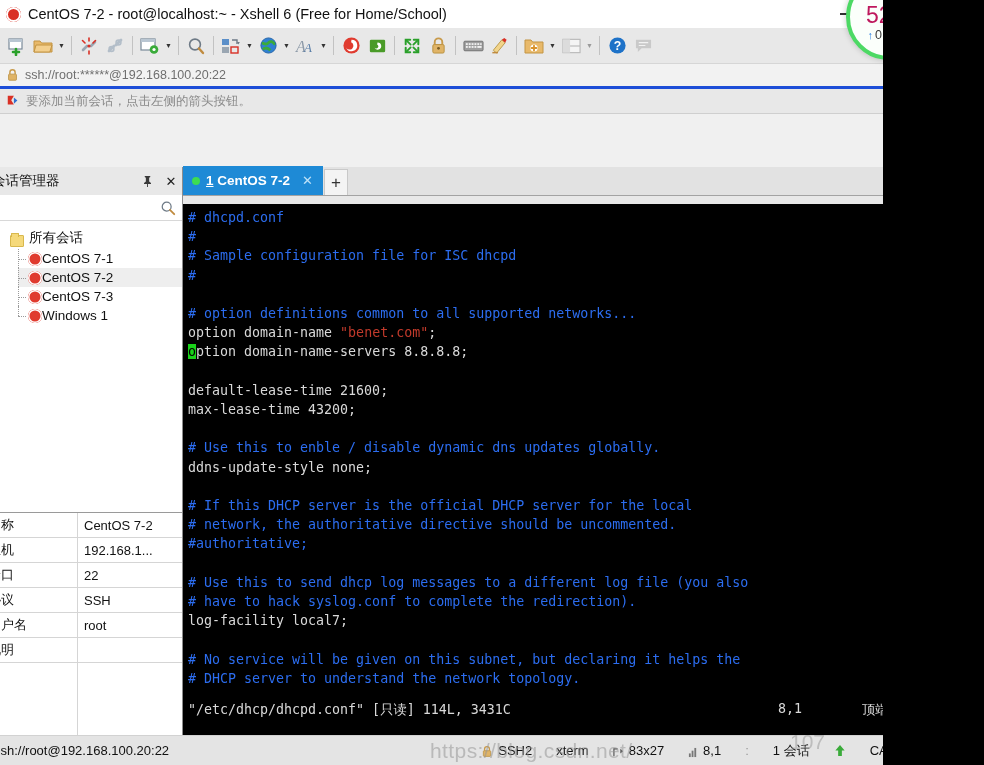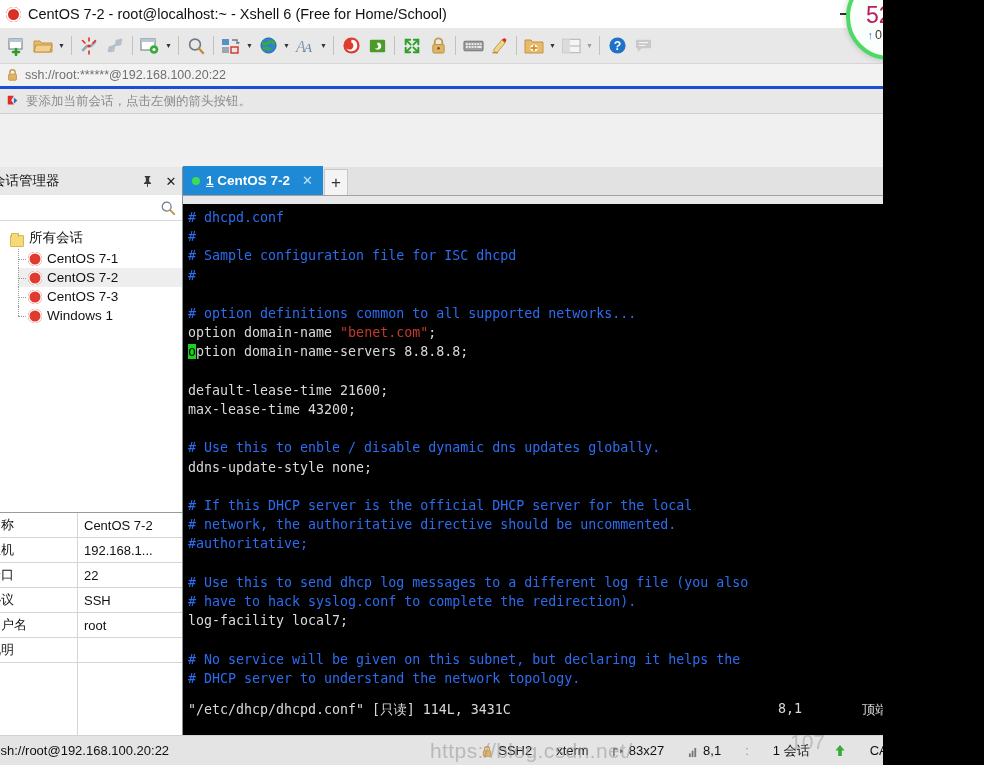--- a/index.html
+++ b/index.html
@@ -206,21 +206,21 @@
     border-radius: 1px;
     position: relative;
   }
   .folder-ico:before {
     content:''; position:absolute; left:0; top:-3px;
     width: 6px; height: 3px; background:#f5d97b;
     border: 1px solid #d8b84d; border-bottom: none; border-radius: 1px 1px 0 0;
   }
   .tree-children { padding-left: 12px; }
   .tree-node {
-    display: flex; align-items: center; gap: 5px;
+    display: flex; align-items: center; 
     padding: 2px 4px 2px 10px;
     position: relative;
     white-space: nowrap;
   }
   .tree-node.selected { background: #eeeeee; }
   .tree-node:before {
     content:''; position:absolute; left: 0; top: 0; bottom: 0;
     border-left: 1px dotted #9a9a9a;
   }
   .tree-node:after {

